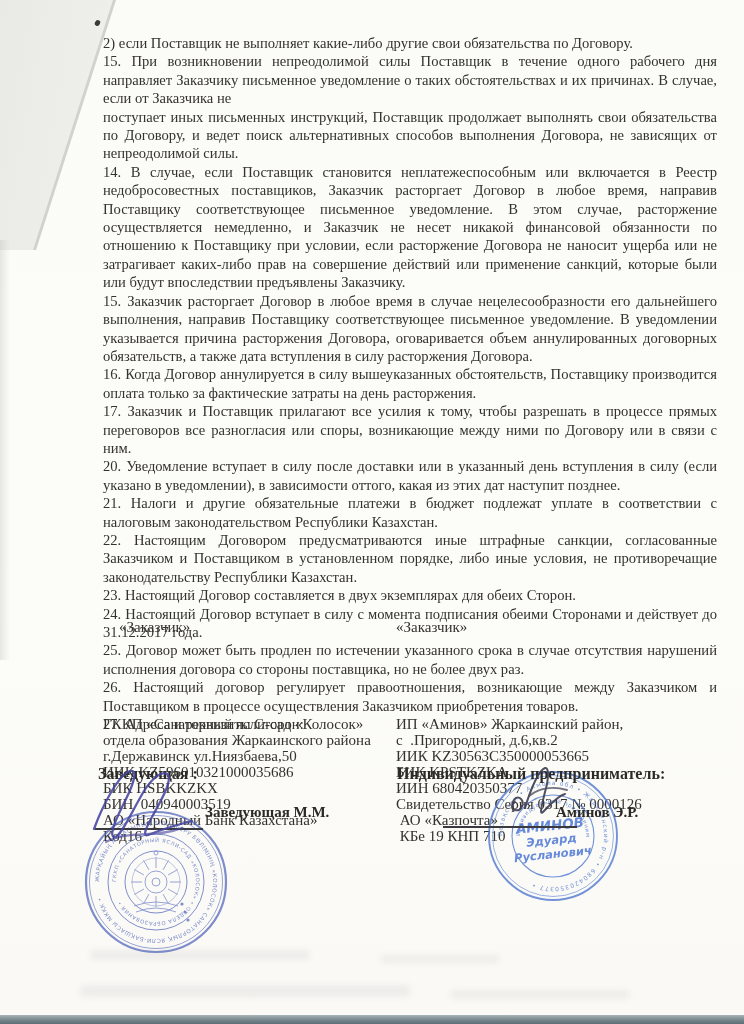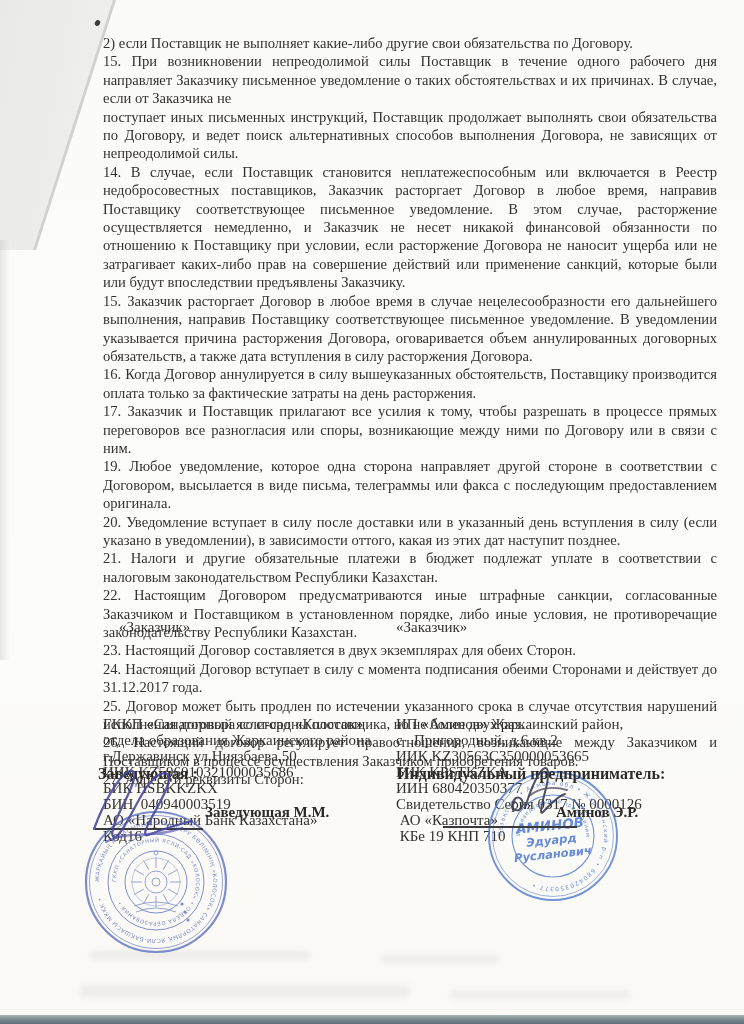--- a/index.html
+++ b/index.html
@@ -61,21 +61,20 @@
 
   <div class="clauses">
 
   <p class="clause">2) если Поставщик не выполняет какие-либо другие свои обязательства по Договору.</p>
       <p class="clause">15. При возникновении непреодолимой силы Поставщик в течение одного рабочего дня направляет Заказчику письменное уведомление о таких обстоятельствах и их причинах. В случае, если от Заказчика не</p>
       <p class="clause">поступает иных письменных инструкций, Поставщик продолжает выполнять свои обязательства по Договору, и ведет поиск альтернативных способов выполнения Договора, не зависящих от непреодолимой силы.</p>
       <p class="clause">14. В случае, если Поставщик становится неплатежеспособным или включается в Реестр недобросовестных поставщиков, Заказчик расторгает Договор в любое время, направив Поставщику соответствующее письменное уведомление. В этом случае, расторжение осуществляется немедленно, и Заказчик не несет никакой финансовой обязанности по отношению к Поставщику при условии, если расторжение Договора не наносит ущерба или не затрагивает каких-либо прав на совершение действий или применение санкций, которые были или будут впоследствии предъявлены Заказчику.</p>
       <p class="clause">15. Заказчик расторгает Договор в любое время в случае нецелесообразности его дальнейшего выполнения, направив Поставщику соответствующее письменное уведомление. В уведомлении указывается причина расторжения Договора, оговаривается объем аннулированных договорных обязательств, а также дата вступления в силу расторжения Договора.</p>
       <p class="clause">16. Когда Договор аннулируется в силу вышеуказанных обстоятельств, Поставщику производится оплата только за фактические затраты на день расторжения.</p>
       <p class="clause">17. Заказчик и Поставщик прилагают все усилия к тому, чтобы разрешать в процессе прямых переговоров все разногласия или споры, возникающие между ними по Договору или в связи с ним.</p>
-      <p class="clause">19. Любое уведомление, которое одна сторона направляет другой стороне в соответствии с Договором, высылается в виде письма, телеграммы или факса с последующим предоставлением оригинала.</p>
       <p class="clause">20. Уведомление вступает в силу после доставки или в указанный день вступления в силу (если указано в уведомлении), в зависимости оттого, какая из этих дат наступит позднее.</p>
       <p class="clause">21. Налоги и другие обязательные платежи в бюджет подлежат уплате в соответствии с налоговым законодательством Республики Казахстан.</p>
       <p class="clause">22. Настоящим Договором предусматриваются иные штрафные санкции, согласованные Заказчиком и Поставщиком в установленном порядке, либо иные условия, не противоречащие законодательству Республики Казахстан.</p>
       <p class="clause">23. Настоящий Договор составляется в двух экземплярах для обеих Сторон.</p>
       <p class="clause">24. Настоящий Договор вступает в силу  с момента подписания обеими Сторонами и действует до 31.12.2017 года.</p>
       <p class="clause">25. Договор может быть  продлен по истечении указанного срока в случае отсутствия нарушений исполнения договора со стороны поставщика, но не более двух раз.</p>
       <p class="clause">26. Настоящий договор регулирует правоотношения, возникающие между Заказчиком и Поставщиком в процессе осуществления Заказчиком приобретения товаров.</p>
       <p class="clause">27. Адреса и реквизиты Сторон:</p>
     </div>
 

